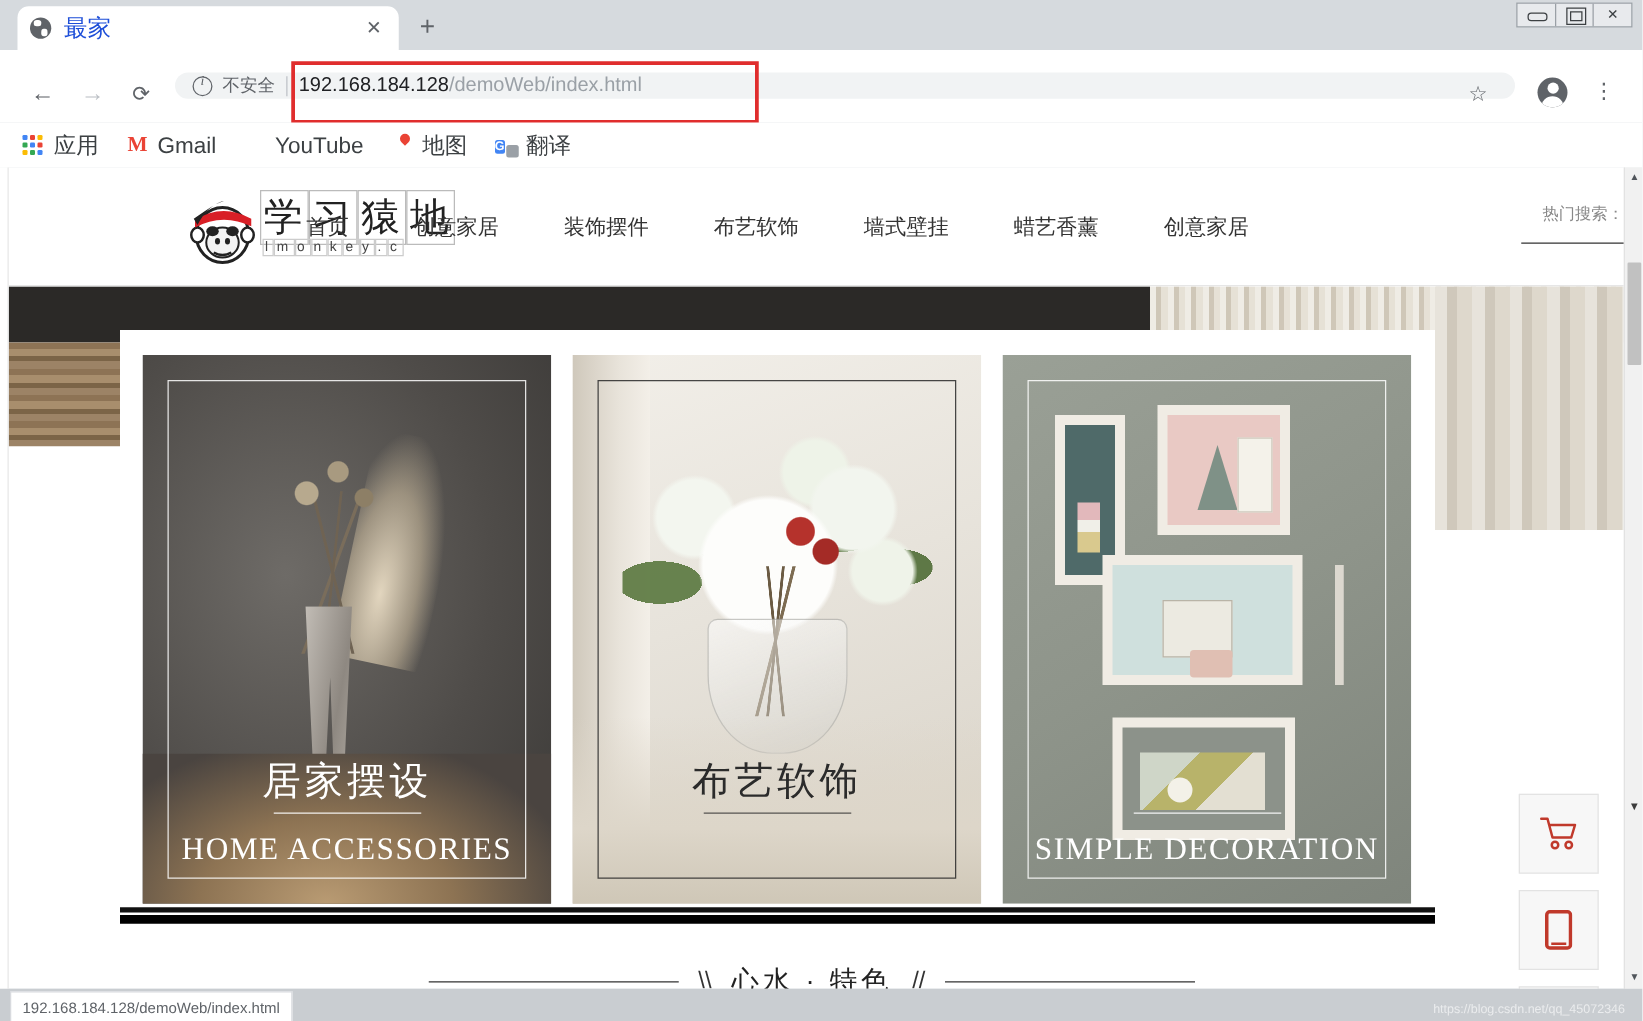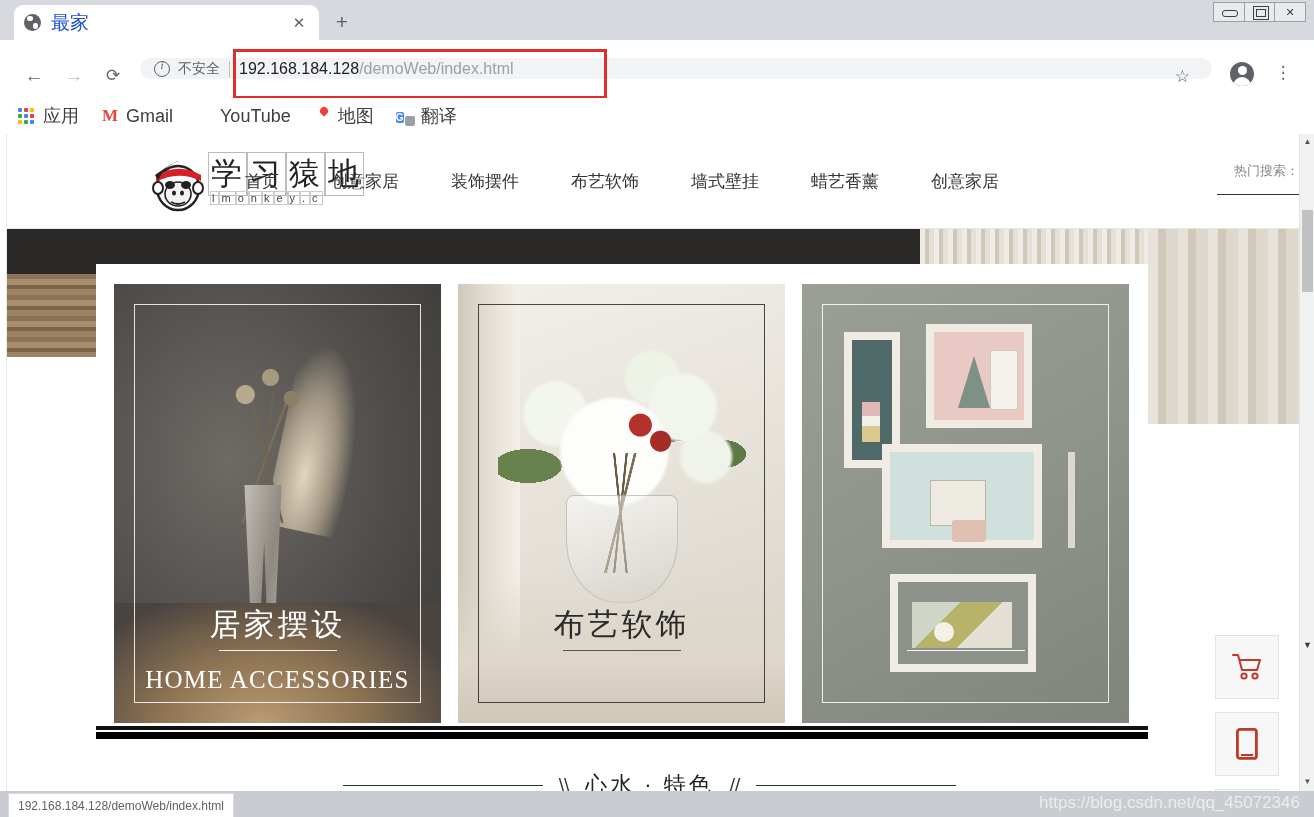--- a/index.html
+++ b/index.html
@@ -493,21 +493,21 @@
     background: #c9cdd1;
   }
   .status-bubble {
     position: absolute; left: 8px; bottom: 0; height: 24px;
     background: #ffffff; border: 1px solid #d8dade; border-bottom: none;
     display: flex; align-items: center; padding: 0 9px;
     font-size: 12px; color: #5f6368; white-space: nowrap;
   }
   .watermark {
     position: absolute; right: 14px; bottom: 4px;
-    font-size: 17px; color: rgba(255,255,255,0.62);
+    font-size: 10px; color: rgba(255,255,255,0.62);
     white-space: nowrap; font-family: "Liberation Sans", sans-serif;
   }
   .left-edge {
     position: absolute; left: 0; top: 134px; width: 7px; height: 657px;
     background: #ffffff; border-right: 1px solid #e8e8e8;
   }
 </style>
 </head>
 <body>
 
@@ -667,20 +667,21 @@
             <div class="s3-obj1"></div>
             <div class="s3-obj2"></div>
             <div class="s3-obj3"></div>
             <div class="s3-obj4"></div>
             <div class="s3-obj7"></div>
             <div class="s3-obj5"></div>
             <div class="s3-obj6"></div>
           </div>
           <div class="card-frame"></div>
           <div class="cap-line"></div>
+          <div class="card-cap cap-en">SIMPLE DECORATION</div>
         </div>
       </div>
 
       <div class="black-bar-top"></div>
       <div class="black-bar"></div>
 
       <div class="sec-heading">
         <span class="sh-rule"></span>
         <span class="sh-slash">\\</span>
         <span class="sh-text">心水 · 特色</span>

